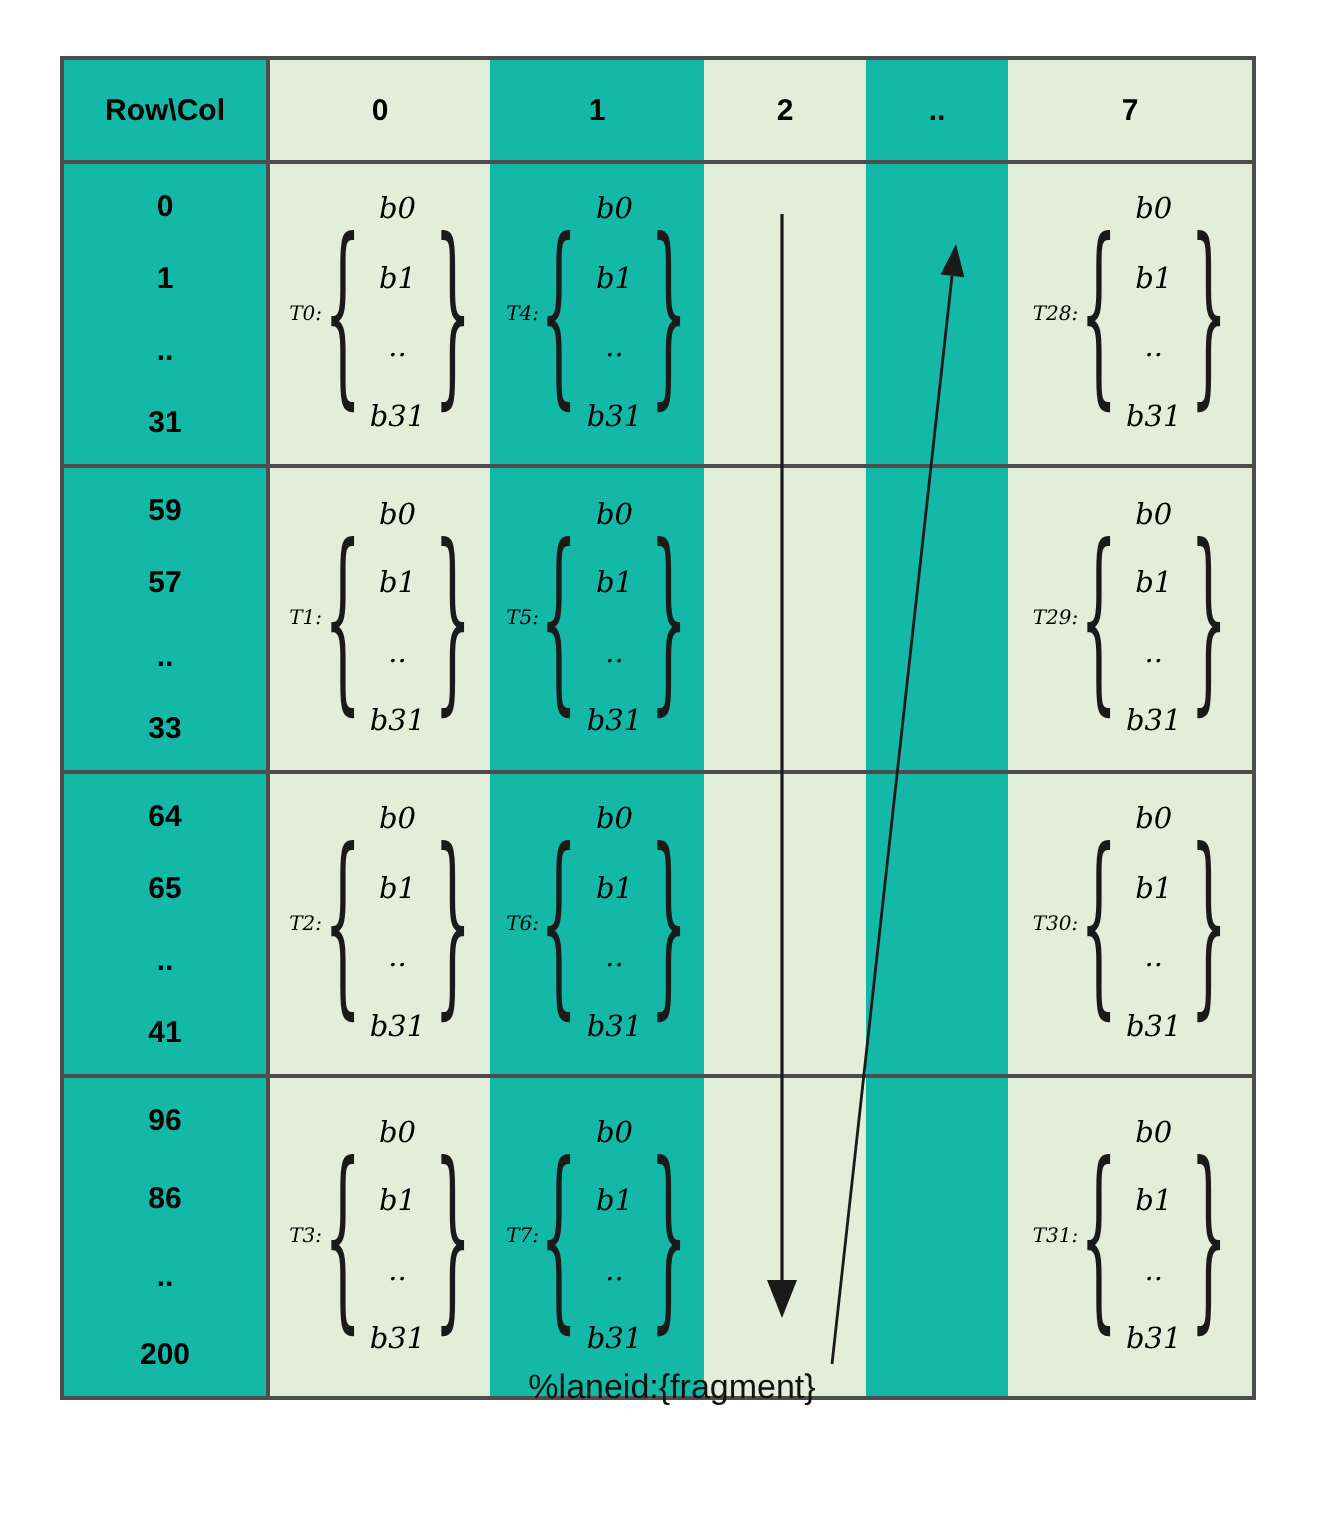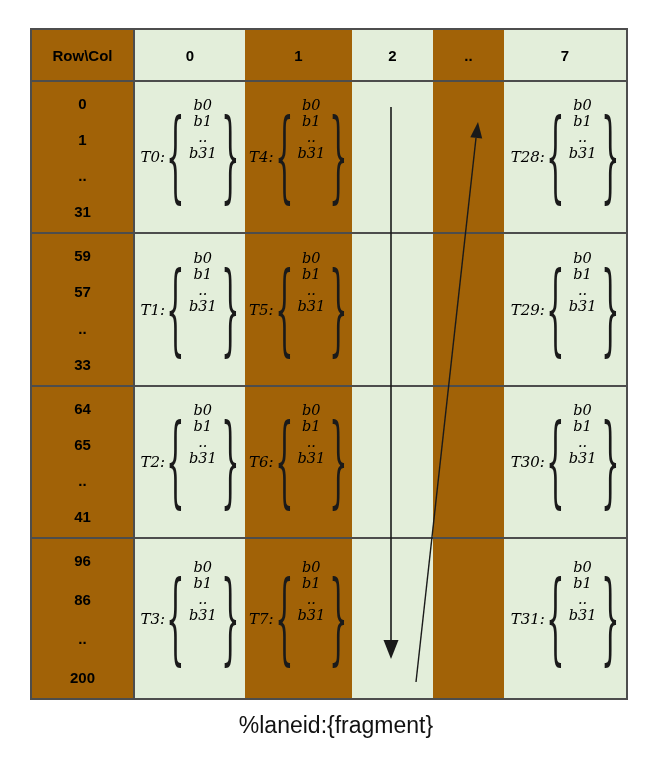--- a/index.html
+++ b/index.html
@@ -7,46 +7,46 @@
               font-family:"Liberation Sans", sans-serif; color:#000; }
 
   .stage { position:relative; width:672px; height:768px; }
 
   .grid {
     position:absolute; left:30px; top:28px; width:598px; height:672px;
     border:2px solid #4d4d4d;
     display:grid;
     grid-template-columns:103px 110px 107px 81px 71px auto;
     grid-template-rows:50px 152px 153px 152px auto;
-    background:#a16207;
+    background:#14b8a6;
   }
   .c { display:flex; align-items:center; justify-content:center; }
   .green { background:#e3eeda; }
   .bt { border-top:2px solid #4d4d4d; }
   .br { border-right:2px solid #4d4d4d; }
 
   .hcell { font-weight:bold; font-size:15px; }
 
   .rh { display:flex; flex-direction:column; justify-content:space-between;
         align-items:center; padding:13px 0 12px 0; font-weight:bold; font-size:15px; }
 
   .frag { display:flex; flex-direction:row; align-items:center; justify-content:center; }
-  .tl { font-family:"DejaVu Serif", serif; font-style:italic; font-size:15px;
+  .tl { font-family:"DejaVu Serif", serif; font-style:italic; font-size:10px;
         margin-right:1px; white-space:nowrap; }
   .brace { font-family:"DejaVu Serif", serif; font-size:42px; font-weight:400;
            display:inline-block; transform:scaleY(2.35) scaleX(0.7); line-height:1;
            margin:0 -4px; color:#1a1a1a; }
   .bits { height:120px; width:36px; display:flex; flex-direction:column;
-          align-items:center;
+          justify-content:space-between; align-items:center;
           font-family:"DejaVu Serif", serif; font-style:italic; font-size:14.5px; }
 
   .arrows { position:absolute; left:0; top:0; pointer-events:none; }
 
-  .caption { position:absolute; left:0; top:712px; width:672px; text-align:center;
-             font-size:23px; color:#111; }
+  .caption { position:absolute; left:0; top:684px; width:672px; text-align:center;
+             font-size:17px; color:#111; }
 </style>
 </head>
 <body>
 
 <div class="stage">
 
   <div class="grid">
 
     <div class="c hcell br">Row\Col</div>
     <div class="c hcell green">0</div>

